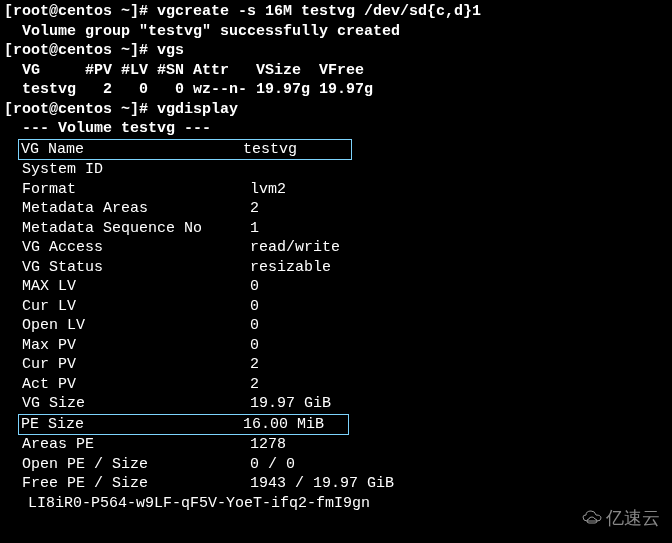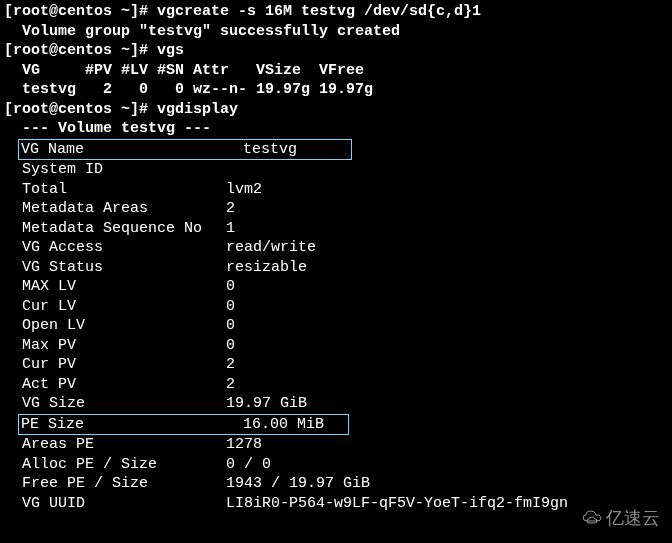--- a/index.html
+++ b/index.html
@@ -36,20 +36,21 @@
     .col-display {
       display: flex;
       align-items: center;
     }
     .col-display .c1 {
       width: 222px;
       padding-left: 18px;
     }
     .col-display .c2 {
       flex: 1;
+      margin-left: 24px;
     }
     .hline {
       display: flex;
       align-items: center;
     }
     .hbox {
       border: 1px solid #7dd3fc;
       display: flex;
       margin-left: 14px;
       padding: 0 4px 0 2px;
@@ -76,21 +77,21 @@
     <span>testvg</span>
     <span style="width:50px;"></span>
   </div>
 </div>
 
 <div class="col-display">
     <span class="c1">System ID</span>
     <span class="c2"></span>
   </div>
 <div class="col-display">
-    <span class="c1">Total</span>
+    <span class="c1">Format</span>
     <span class="c2">lvm2</span>
   </div>
 <div class="col-display">
     <span class="c1">Metadata Areas</span>
     <span class="c2">2</span>
   </div>
 <div class="col-display">
     <span class="c1">Metadata Sequence No</span>
     <span class="c2">1</span>
   </div>
@@ -137,29 +138,28 @@
     <span>16.00 MiB</span>
     <span style="width:20px;"></span>
   </div>
 </div>
 
 <div class="col-display">
     <span class="c1">Areas PE</span>
     <span class="c2">1278</span>
   </div>
 <div class="col-display">
-    <span class="c1">Alloc PE / Size</span>
+    <span class="c1">Open PE / Size</span>
     <span class="c2">0 / 0</span>
   </div>
 <div class="col-display">
     <span class="c1">Free  PE / Size</span>
     <span class="c2">1943 / 19.97 GiB</span>
   </div>
 <div class="col-display">
-    <span class="c1">VG UUID</span>
     <span class="c2">LI8iR0-P564-w9LF-qF5V-YoeT-ifq2-fmI9gn</span>
   </div>
 
 <div class="watermark">
   <span>
     <svg width="20" height="14" viewBox="0 0 20 14">
         <path d="M5 11 Q1 11 1 7 Q1 5 4 5 Q4 1 9 1 Q13 1 14 5 Q19 5 19 8 Q19 11 15 11 Z M7 13 Q5 13 5 11 Q5 9 7 9 Q7 7 10 7 Q12 7 13 9 Q15 9 15 11 Q15 13 13 13 Z" fill="none" stroke="#999" stroke-width="1"></path>
       </svg>
   </span>
   <span>亿速云</span>

